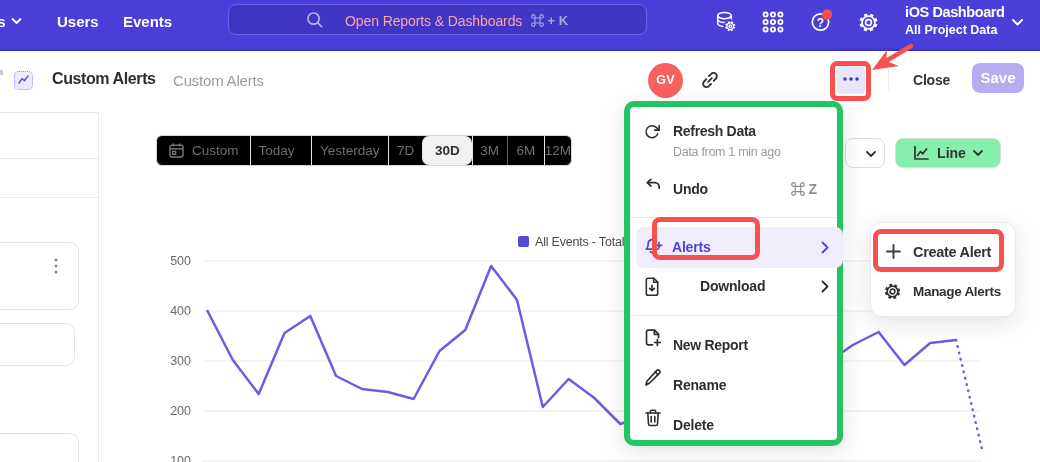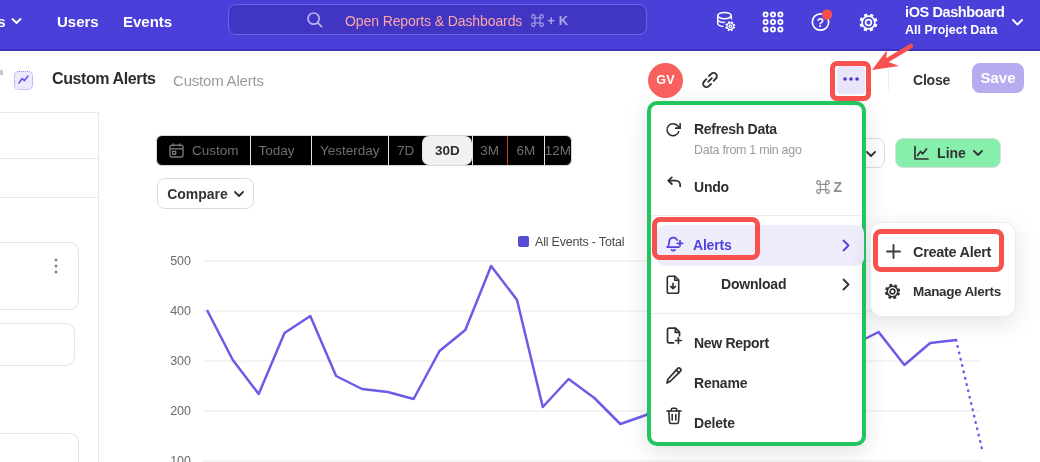--- a/index.html
+++ b/index.html
@@ -159,47 +159,41 @@
       <span>Custom</span>
     </div>
     <div style="width:59px;display:flex;align-items:center;justify-content:center;border-left:1px solid #e3e3e3;">Today</div>
     <div style="width:86px;display:flex;align-items:center;justify-content:center;border-left:1px solid #e3e3e3;margin-left:8px;">Yesterday</div>
     <div style="width:38px;display:flex;align-items:center;justify-content:center;border-left:1px solid #e3e3e3;">7D</div>
     <div style="width:55px;display:flex;align-items:center;justify-content:center;border-left:1px solid #e3e3e3;background:#f1f1f1;color:#2f2f2f;font-weight:700;border-radius:7px;">30D</div>
     <div style="width:39px;display:flex;align-items:center;justify-content:center;border-left:1px solid #e3e3e3;">3M</div>
     <div style="width:41px;display:flex;align-items:center;justify-content:center;border-left:1px solid #c2410c;">6M</div>
     <div style="flex:1;display:flex;align-items:center;justify-content:center;border-left:1px solid #e3e3e3;">12M</div>
   </div>
-  <div class="abs" style="left:157px;top:178px;width:97px;height:31px;border:1px solid #dcdcdc;border-radius:8px;background:#fff;display:flex;align-items:center;justify-content:center;gap:6px;">
-    <span style="font-size:14px;font-weight:700;color:#333;">Compare</span>
-    <svg width="10" height="6" viewBox="0 0 10 6">
-        <polyline points="1,1 5,5 9,1" fill="none" stroke="#333" stroke-width="1.8" stroke-linecap="round" stroke-linejoin="round"></polyline>
-      </svg>
-  </div>
 
   <div class="abs" style="left:845px;top:138px;width:40px;height:30px;border:1px solid #dcdcdc;border-radius:8px;background:#fff;">
     <svg style="position:absolute;left:20px;top:12px;" width="10" height="6" viewBox="0 0 10 6">
         <polyline points="1,1 5,5 9,1" fill="none" stroke="#333" stroke-width="1.8" stroke-linecap="round" stroke-linejoin="round"></polyline>
       </svg>
   </div>
 
   <div class="abs" style="left:895px;top:138px;width:106px;height:30px;border:1px solid #dcdcdc;border-radius:8px;background:#86efac;display:flex;align-items:center;justify-content:center;gap:7px;">
     <svg width="17" height="16" viewBox="0 0 17 16">
         <g fill="none" stroke="#333" stroke-width="1.7" stroke-linecap="round" stroke-linejoin="round">
           <polyline points="2,1.5 2,14 15,14"></polyline>
           <polyline points="4.5,10.5 7.5,6.5 9.8,8.8 13.5,4"></polyline>
         </g>
       </svg>
     <span style="font-size:14px;font-weight:700;color:#333;">Line</span>
     <svg width="10" height="6" viewBox="0 0 10 6">
         <polyline points="1,1 5,5 9,1" fill="none" stroke="#333" stroke-width="1.8" stroke-linecap="round" stroke-linejoin="round"></polyline>
       </svg>
   </div>
 
-  <div class="abs" style="left:647px;top:101px;width:219px;height:345px;background:#fff;border:4px solid #22c55e;border-radius:10px;box-shadow:0 6px 22px rgba(40,40,70,0.13);z-index:10;">
+  <div class="abs" style="left:624px;top:101px;width:219px;height:345px;background:#fff;border:6px solid #22c55e;border-radius:10px;box-shadow:0 6px 22px rgba(40,40,70,0.13);z-index:10;">
     <svg style="position:absolute;left:13px;top:16px;" width="18" height="18" viewBox="0 0 24 24">
         <g fill="none" stroke="#2f2f2f" stroke-width="2.1" stroke-linecap="round" stroke-linejoin="round">
           <polyline points="21.5 3.5 21.5 9.5 15.5 9.5"></polyline>
           <path d="M19.6 14.2 a8 8 0 1 1 -1.9 -8.3 L21.5 9.5"></path>
         </g>
       </svg>
     <span style="position:absolute;left:43px;top:16px;font-size:14px;font-weight:700;color:#2f2f2f;letter-spacing:-0.3px;">Refresh Data</span>
     <span style="position:absolute;left:43px;top:38px;font-size:12.5px;color:#9a9a9a;letter-spacing:-0.3px;">Data from 1 min ago</span>
     <svg style="position:absolute;left:15px;top:71px;" width="16" height="14" viewBox="0 0 16 14">
         <g fill="none" stroke="#2f2f2f" stroke-width="1.8" stroke-linecap="round" stroke-linejoin="round">

